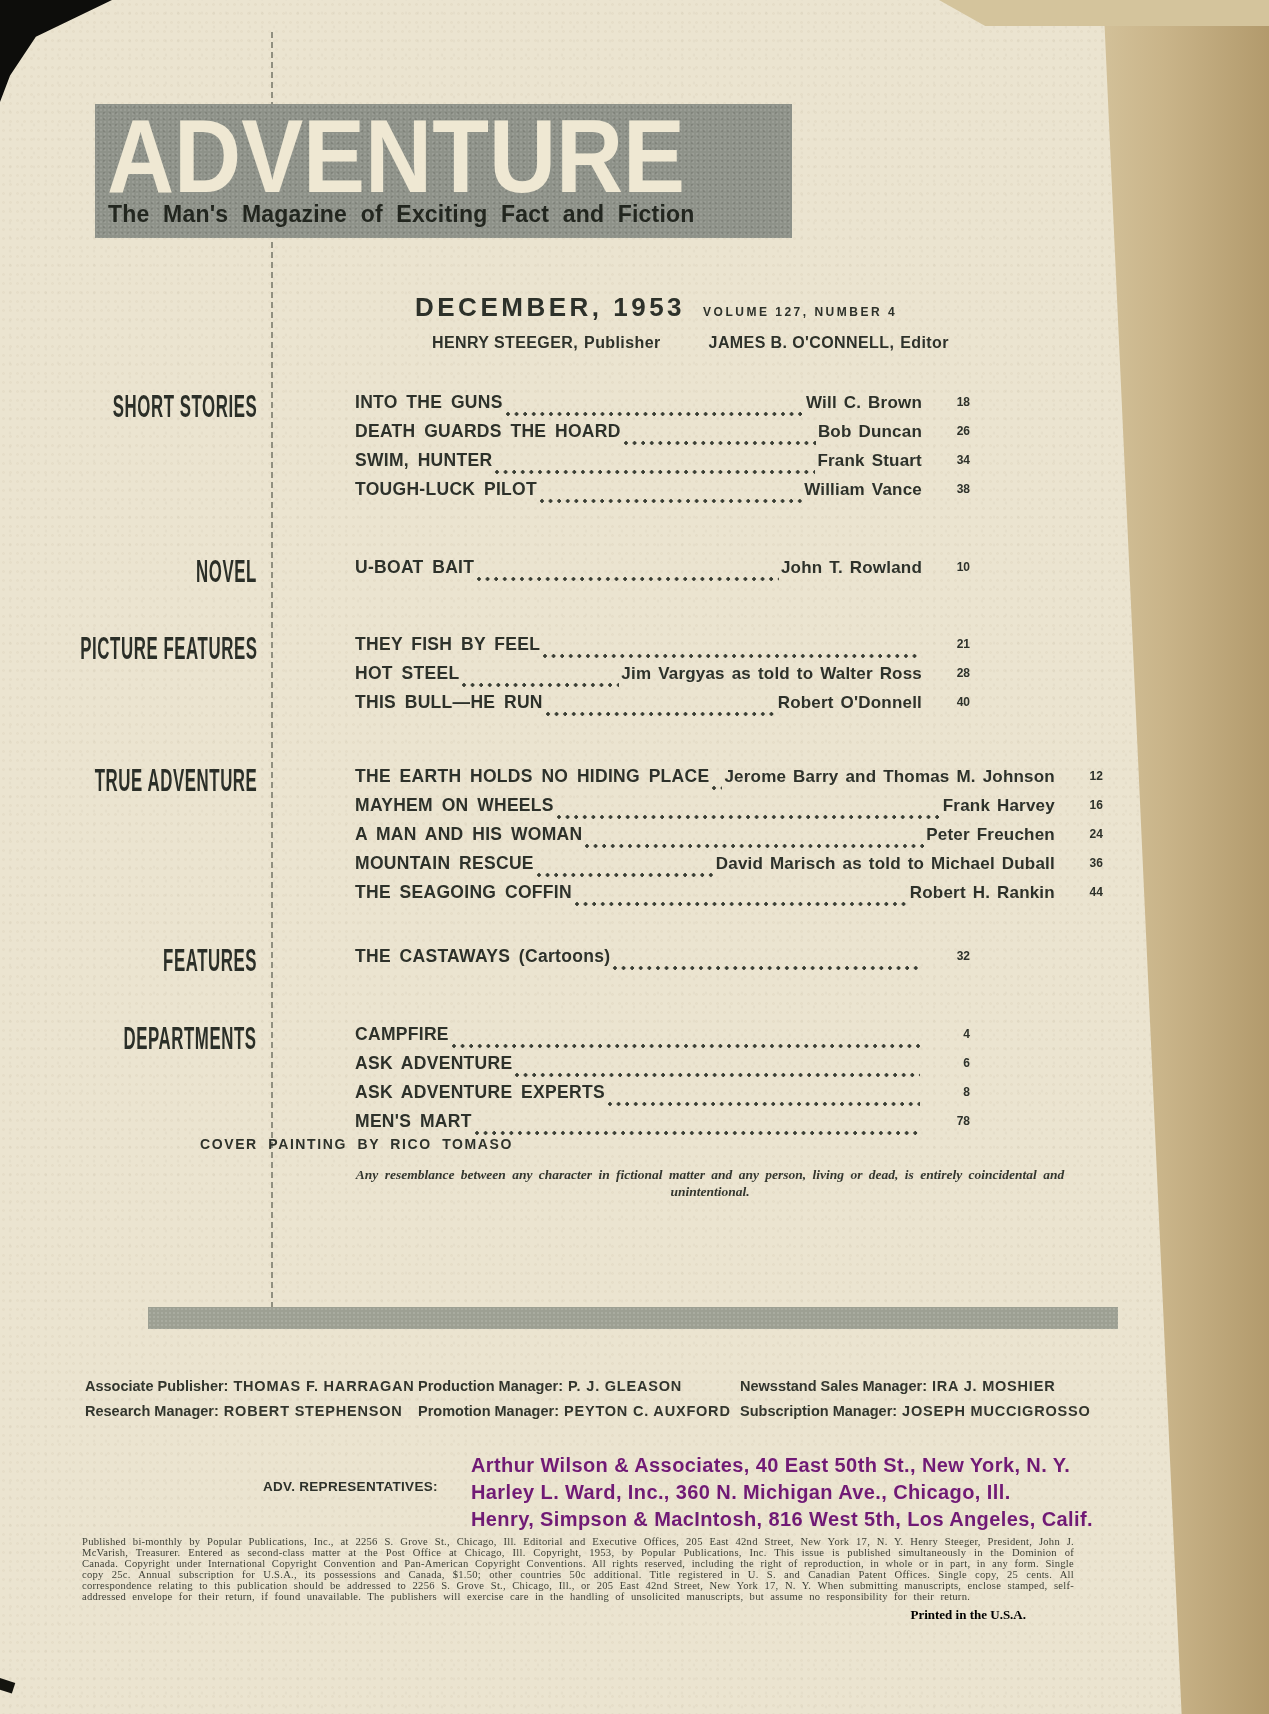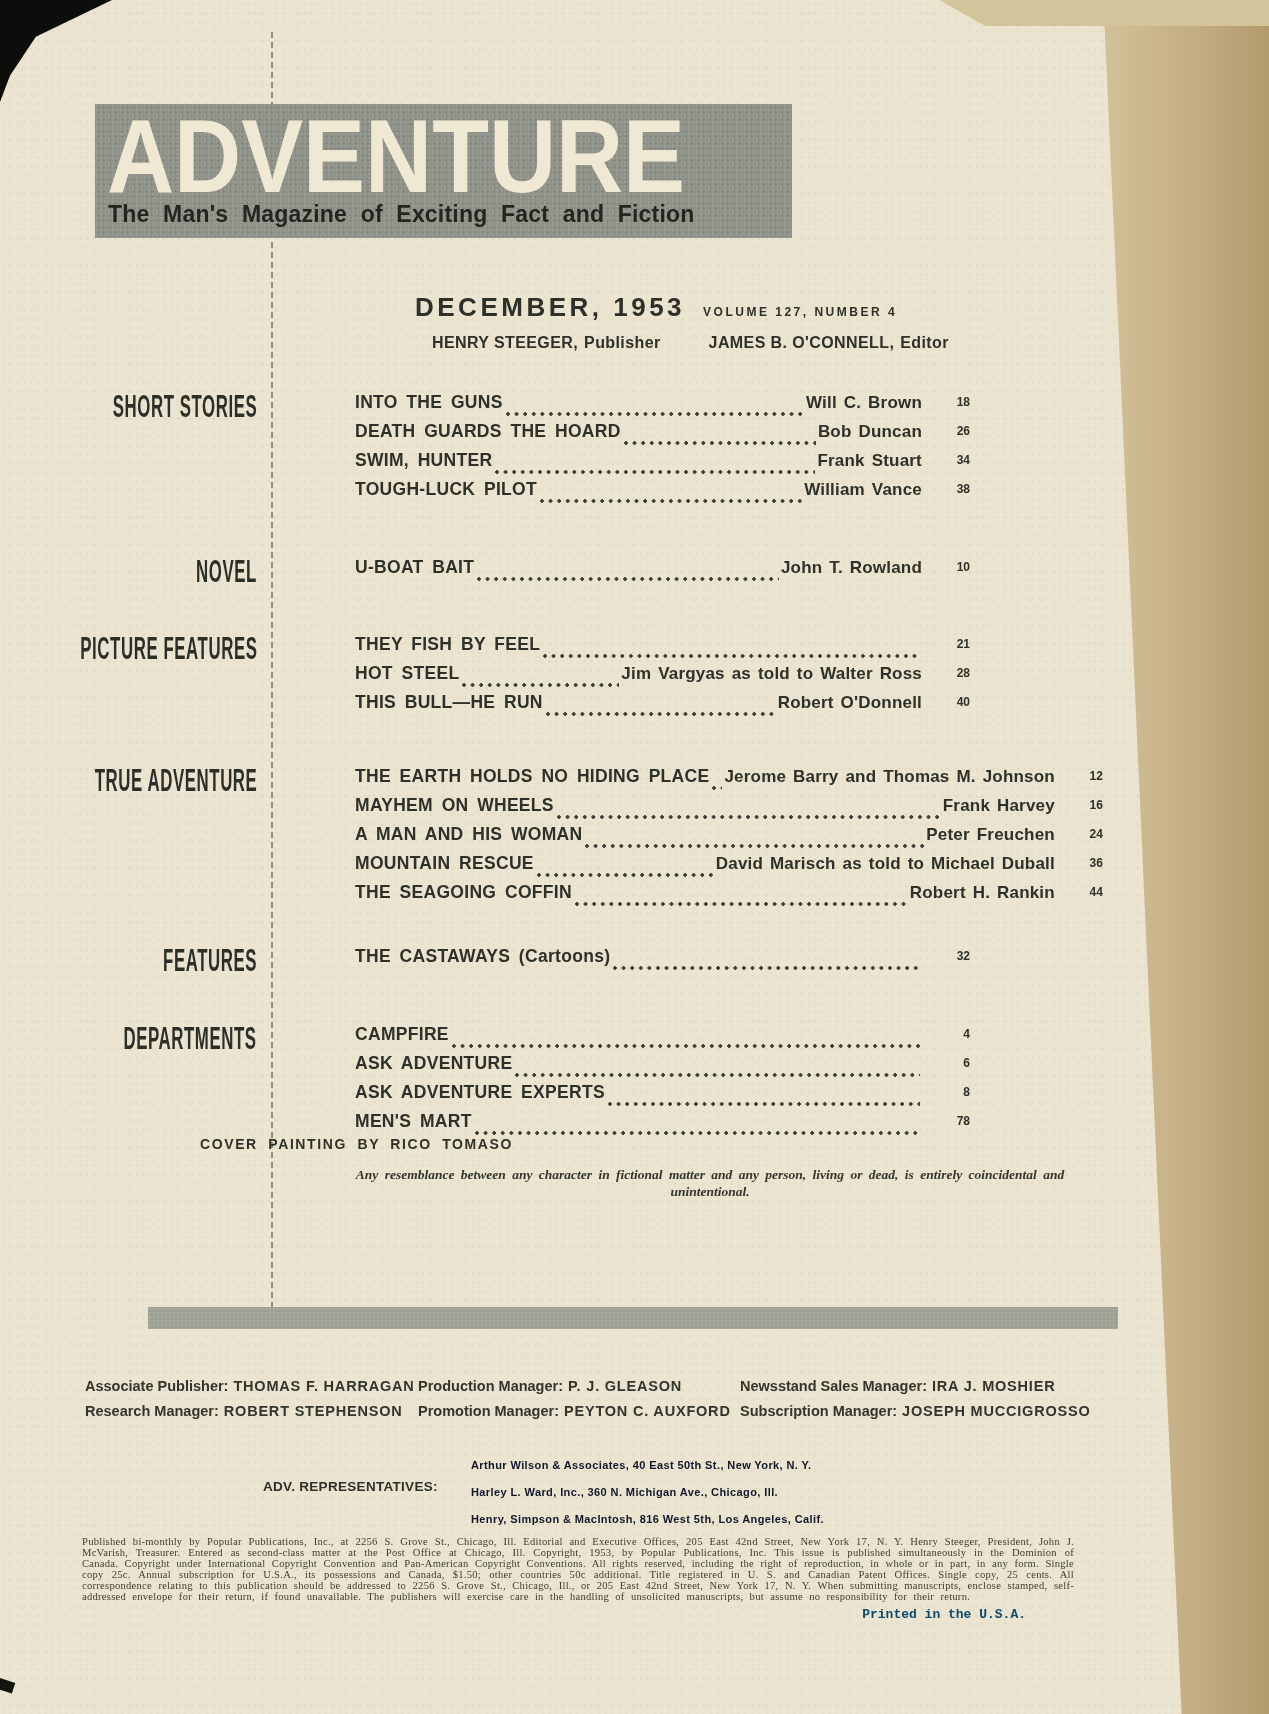--- a/index.html
+++ b/index.html
@@ -103,28 +103,28 @@
   }
   .staff{
     position:absolute;left:85px;top:1378px;width:1050px;z-index:2;
     display:grid;grid-template-columns:333px 322px 1fr;row-gap:9px;
   }
   .staff-credit{font-weight:bold;font-size:14.5px;white-space:nowrap;color:#32352d;}
   .staff-credit .name{letter-spacing:0.8px;margin-left:5px;}
   .adv{position:absolute;left:263px;top:1452px;display:flex;z-index:2;}
   .adv-label{flex:0 0 178px;font-weight:bold;font-size:13.5px;letter-spacing:0.3px;margin-top:27px;white-space:nowrap;}
   .adv-lines{margin-left:30px;}
-  .adv-line{font-weight:bold;font-size:11px;line-height:27px;letter-spacing:0.4px;white-space:nowrap;color:#0f172a;}
+  .adv-line{font-weight:bold;font-size:20px;line-height:27px;letter-spacing:0.4px;white-space:nowrap;color:#701a75;}
   .fine-wrap{position:absolute;left:82px;top:1537px;width:992px;z-index:2;}
   .fine-print{
     font-family:"Liberation Serif",serif;font-size:10.6px;line-height:10.9px;
     text-align:justify;color:#3c3f35;word-spacing:3.4px;letter-spacing:0.25px;margin:0;
   }
   .printed{
-    font-family:Liberation Mono, monospace;font-size:13px;font-weight:600;color:#0c4a6e;
+    font-family:Liberation Serif, serif;font-size:13px;font-weight:600;color:#000000;
     text-align:right;padding-right:48px;margin-top:5px;
   }
 </style>
 </head>
 <body>
 
 <div class="page"></div>
 <div class="tan-right"></div>
 <div class="tan-top"></div>
 <div class="corner-tl"></div>

